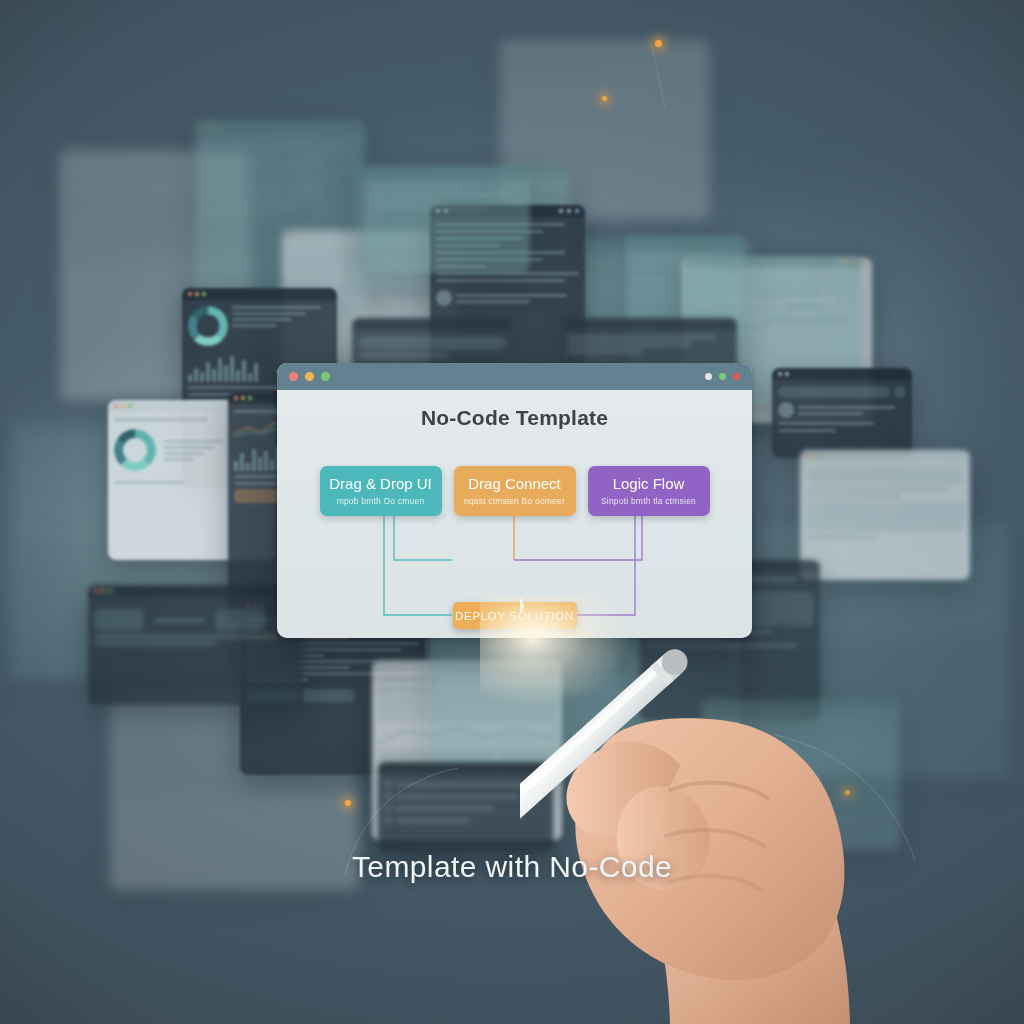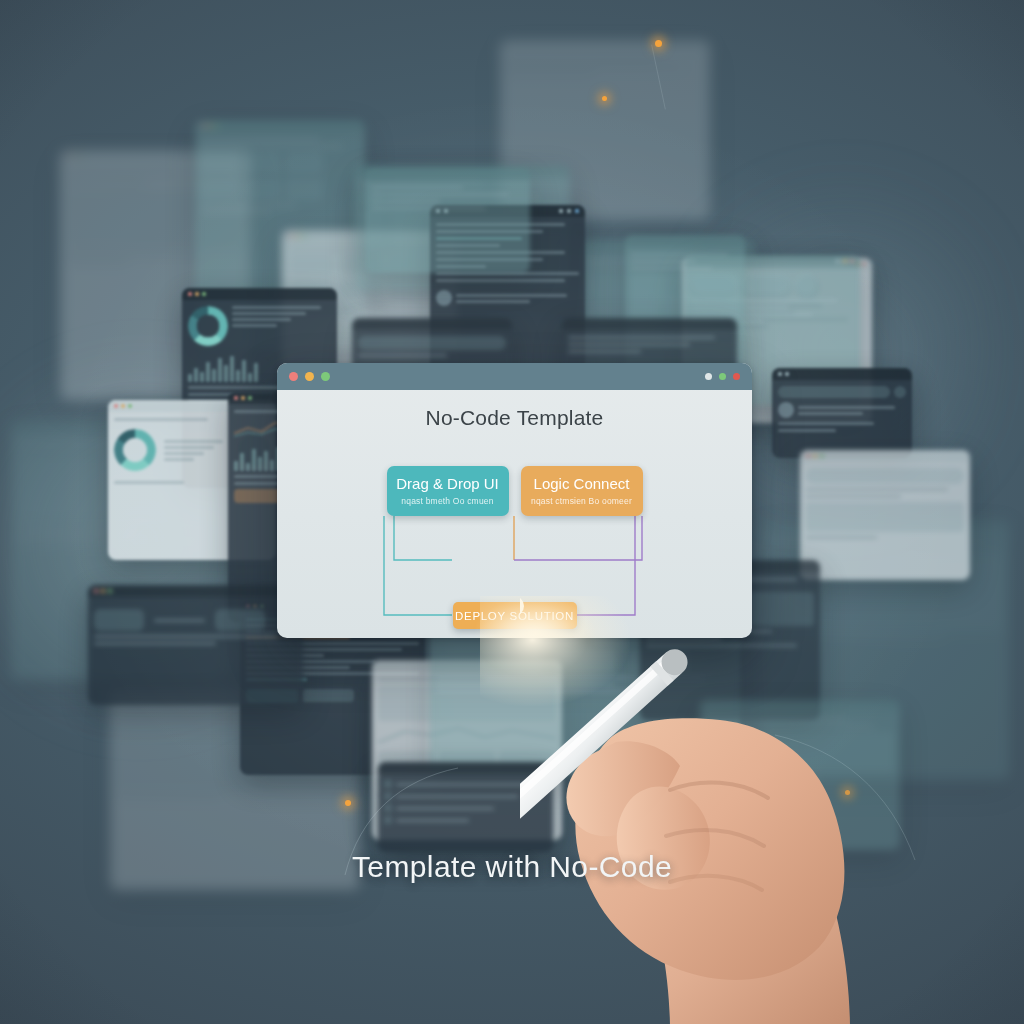--- a/index.html
+++ b/index.html
@@ -93,21 +93,21 @@
     justify-content:space-between;padding:0 12px;
   }
   .tl{display:flex;gap:7px;align-items:center;}
   .tl span{width:9px;height:9px;border-radius:50%;display:block;}
   .tr{display:flex;gap:7px;align-items:center;}
   .tr span{width:7px;height:7px;border-radius:50%;display:block;}
 
   #panel-body{position:relative;height:248px;}
   #panel-title{
     text-align:center;font-size:21px;color:#3b4348;letter-spacing:.2px;
-    padding-top:16px;font-weight:400;
+    padding-top:16px;font-weight:700;
   }
 
   .cards{
     position:absolute;top:76px;left:0;right:0;
     display:flex;justify-content:center;gap:12px;
   }
   .card{
     width:122px;height:50px;border-radius:7px;
     display:flex;flex-direction:column;align-items:center;justify-content:center;
     box-shadow:0 3px 7px rgba(25,40,50,0.22);
@@ -691,25 +691,29 @@
 
         <path d="M237,126 L237,170" fill="none" stroke="#e0a45e" stroke-width="1.4"></path>
 
         <path d="M365,126 L365,170 L237,170" fill="none" stroke="#9f7cc9" stroke-width="1.4"></path>
         <path d="M358,126 L358,225 L300,225" fill="none" stroke="#9f7cc9" stroke-width="1.4"></path>
       </svg>
 
       <div class="cards">
         <div class="card" style="background:#4db8bc">
           <div class="t">Drag &amp; Drop UI</div>
-          <div class="s">nqast bmeth Oo cmuen</div>
+          <div class="s">mpob bmth Oo cmuen</div>
         </div>
         <div class="card" style="background:#e8ab5c">
-          <div class="t">Logic Connect</div>
+          <div class="t">Drag Connect</div>
           <div class="s">nqast ctmsien Bo oomeer</div>
+        </div>
+        <div class="card" style="background:#9063c4">
+          <div class="t">Logic Flow</div>
+          <div class="s">Sinpoti bmth tla ctmsien</div>
         </div>
       </div>
 
       <div id="deploy" style="background:#eeae55">DEPLOY SOLUTION</div>
 
       <div class="glow"></div>
     </div>
   </div>
 
   <svg id="hand" viewBox="0 0 400 470">

